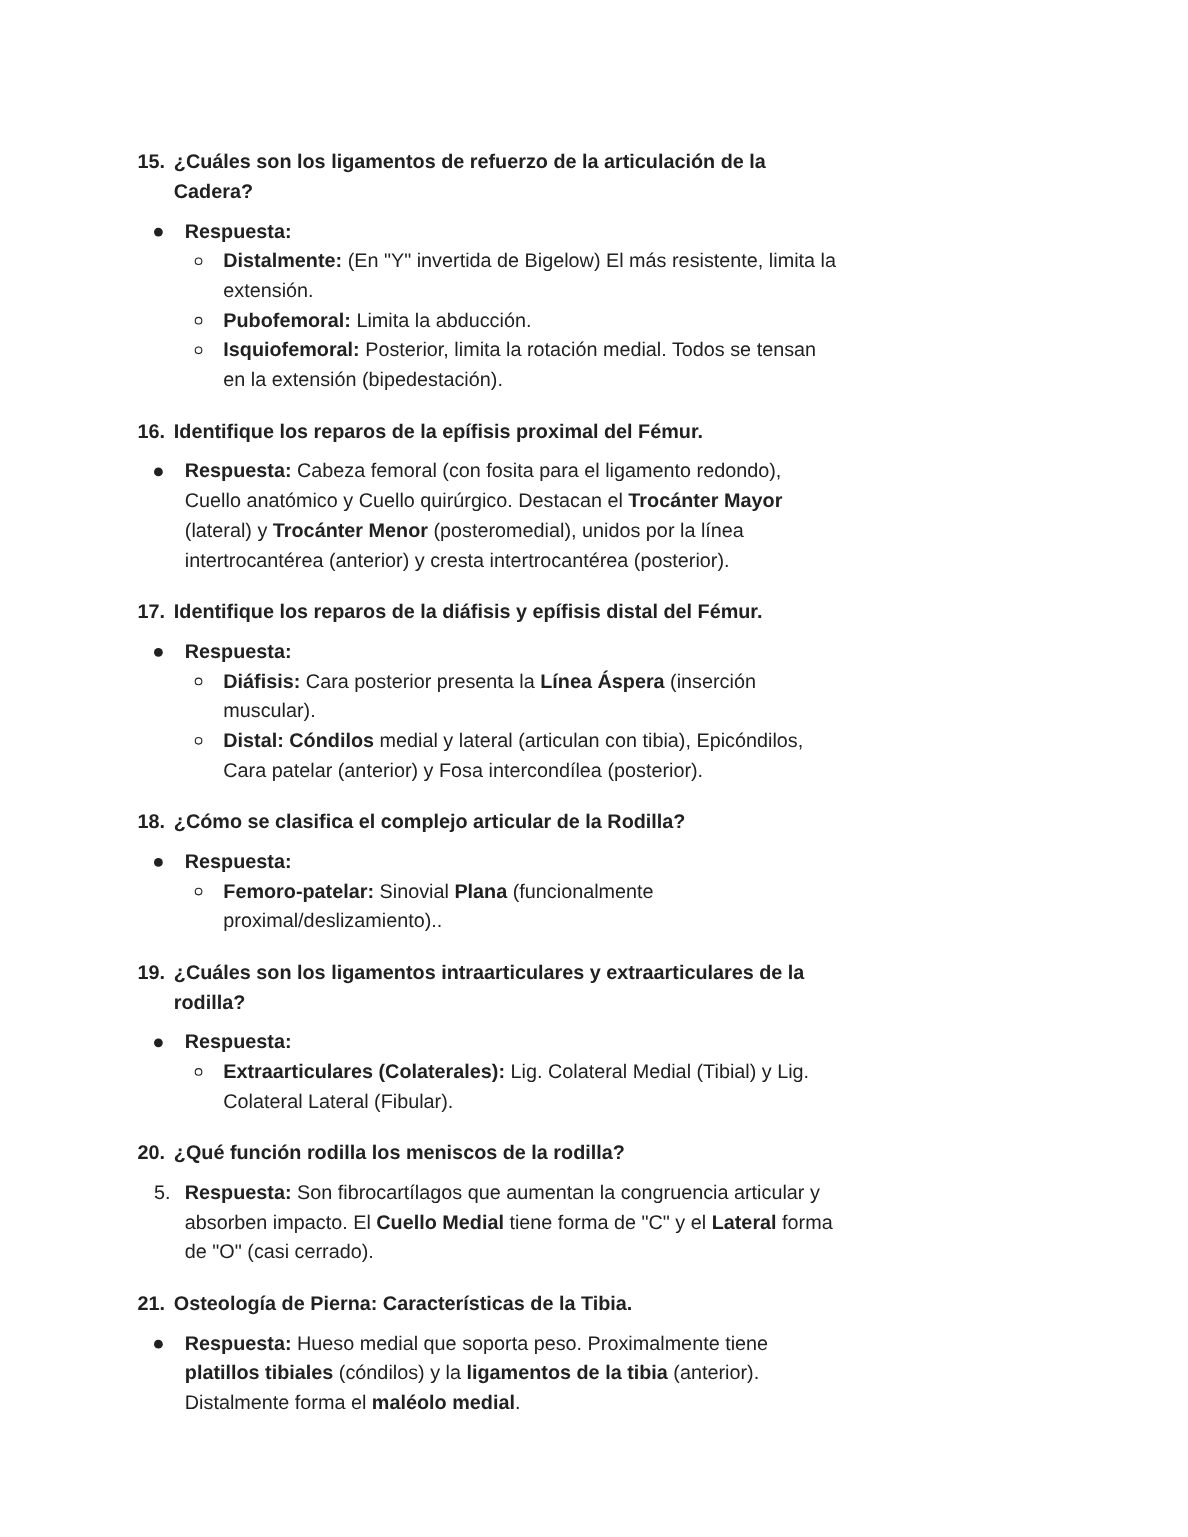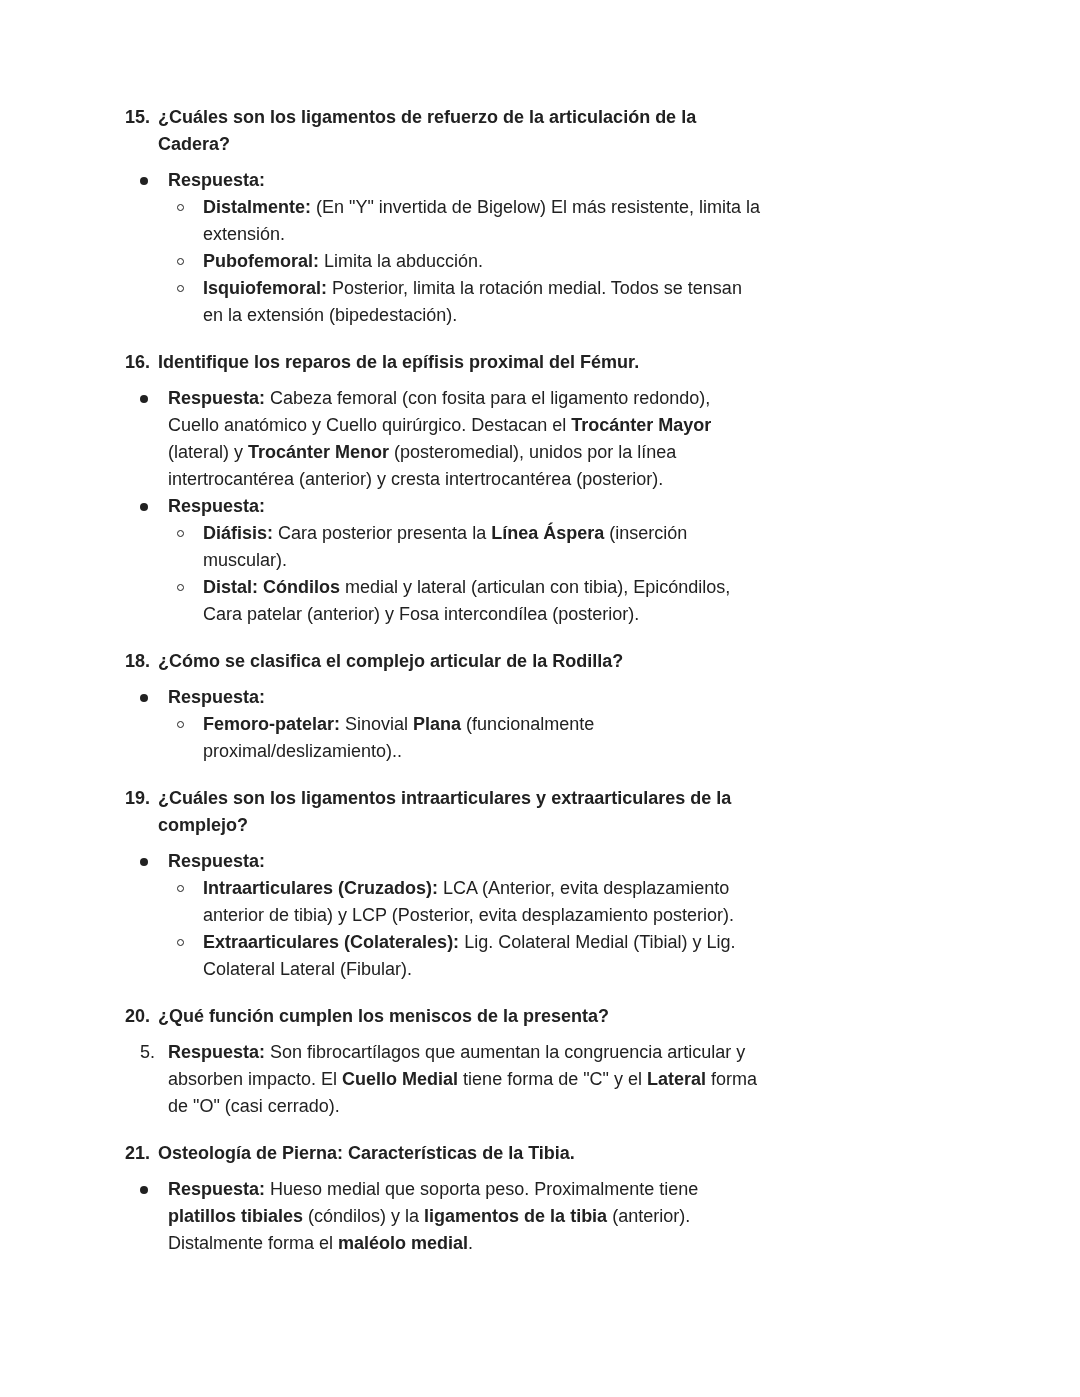--- a/index.html
+++ b/index.html
@@ -12,21 +12,21 @@
     width: 1080px;
     height: 1397px;
     font-family: "Liberation Sans", sans-serif;
     color: #212121;
     -webkit-font-smoothing: antialiased;
   }
   .page {
     box-sizing: border-box;
     width: 888px;
     min-height: 1397px;
-    padding: 84px 125px 40px 125px;
+    padding: 114px 125px 40px 125px;
     background: #ffffff;
   }
   .heading {
     display: flex;
     font-weight: 700;
     font-size: 18px;
     line-height: 27px;
     margin: 20px 0 9px 0;
   }
   .q-num {
@@ -117,20 +117,24 @@
           <span class="q-title">Identifique los reparos de la epífisis proximal del Fémur.</span>
         </div>
         <div class="item lvl1">
           <span class="marker">
             <span class="disc"></span>
           </span>
           <span class="text"><span class="b">Respuesta:</span><span> Cabeza femoral (con fosita para el ligamento redondo), Cuello anatómico y Cuello quirúrgico. Destacan el </span><span class="b">Trocánter Mayor</span><span> (lateral) y </span><span class="b">Trocánter Menor</span><span> (posteromedial), unidos por la línea intertrocantérea (anterior) y cresta intertrocantérea (posterior).</span></span>
         </div>
       </section>
       <section class="qa-section">
+        <div class="heading">
+          <span class="q-num">17.</span>
+          <span class="q-title">Identifique los reparos de la diáfisis y epífisis distal del Fémur.</span>
+        </div>
         <div class="item lvl1">
           <span class="marker">
             <span class="disc"></span>
           </span>
           <span class="text"><span class="b">Respuesta:</span></span>
         </div>
         <div class="item lvl2">
           <span class="marker">
             <span class="circle"></span>
           </span>
@@ -157,45 +161,39 @@
         <div class="item lvl2">
           <span class="marker">
             <span class="circle"></span>
           </span>
           <span class="text"><span class="b">Femoro-patelar:</span><span> Sinovial </span><span class="b">Plana</span><span> (funcionalmente proximal/deslizamiento)..</span></span>
         </div>
       </section>
       <section class="qa-section">
         <div class="heading">
           <span class="q-num">19.</span>
-          <span class="q-title">¿Cuáles son los ligamentos intraarticulares y extraarticulares de la complejo?</span>
-        </div>
-        <div class="item lvl1">
-          <span class="marker">
-            <span class="disc"></span>
-          </span>
-          <span class="text"><span class="b">Respuesta:</span></span>
-        </div>
-        <div class="item lvl2">
-          <span class="marker">
-            <span class="circle"></span>
-          </span>
-          <span class="text"><span class="b">Intraarticulares (Cruzados):</span><span> LCA (Anterior, evita desplazamiento anterior de tibia) y LCP (Posterior, evita desplazamiento posterior).</span></span>
+          <span class="q-title">¿Cuáles son los ligamentos intraarticulares y extraarticulares de la rodilla?</span>
+        </div>
+        <div class="item lvl1">
+          <span class="marker">
+            <span class="disc"></span>
+          </span>
+          <span class="text"><span class="b">Respuesta:</span></span>
         </div>
         <div class="item lvl2">
           <span class="marker">
             <span class="circle"></span>
           </span>
           <span class="text"><span class="b">Extraarticulares (Colaterales):</span><span> Lig. Colateral Medial (Tibial) y Lig. Colateral Lateral (Fibular).</span></span>
         </div>
       </section>
       <section class="qa-section">
         <div class="heading">
           <span class="q-num">20.</span>
-          <span class="q-title">¿Qué función cumplen los meniscos de la presenta?</span>
+          <span class="q-title">¿Qué función rodilla los meniscos de la rodilla?</span>
         </div>
         <div class="item lvl1">
           <span class="marker m-num">5.</span>
           <span class="text"><span class="b">Respuesta:</span><span> Son fibrocartílagos que aumentan la congruencia articular y absorben impacto. El </span><span class="b">Cuello Medial</span><span> tiene forma de "C" y el </span><span class="b">Lateral</span><span> forma de "O" (casi cerrado).</span></span>
         </div>
       </section>
       <section class="qa-section">
         <div class="heading">
           <span class="q-num">21.</span>
           <span class="q-title">Osteología de Pierna: Características de la Tibia.</span>

